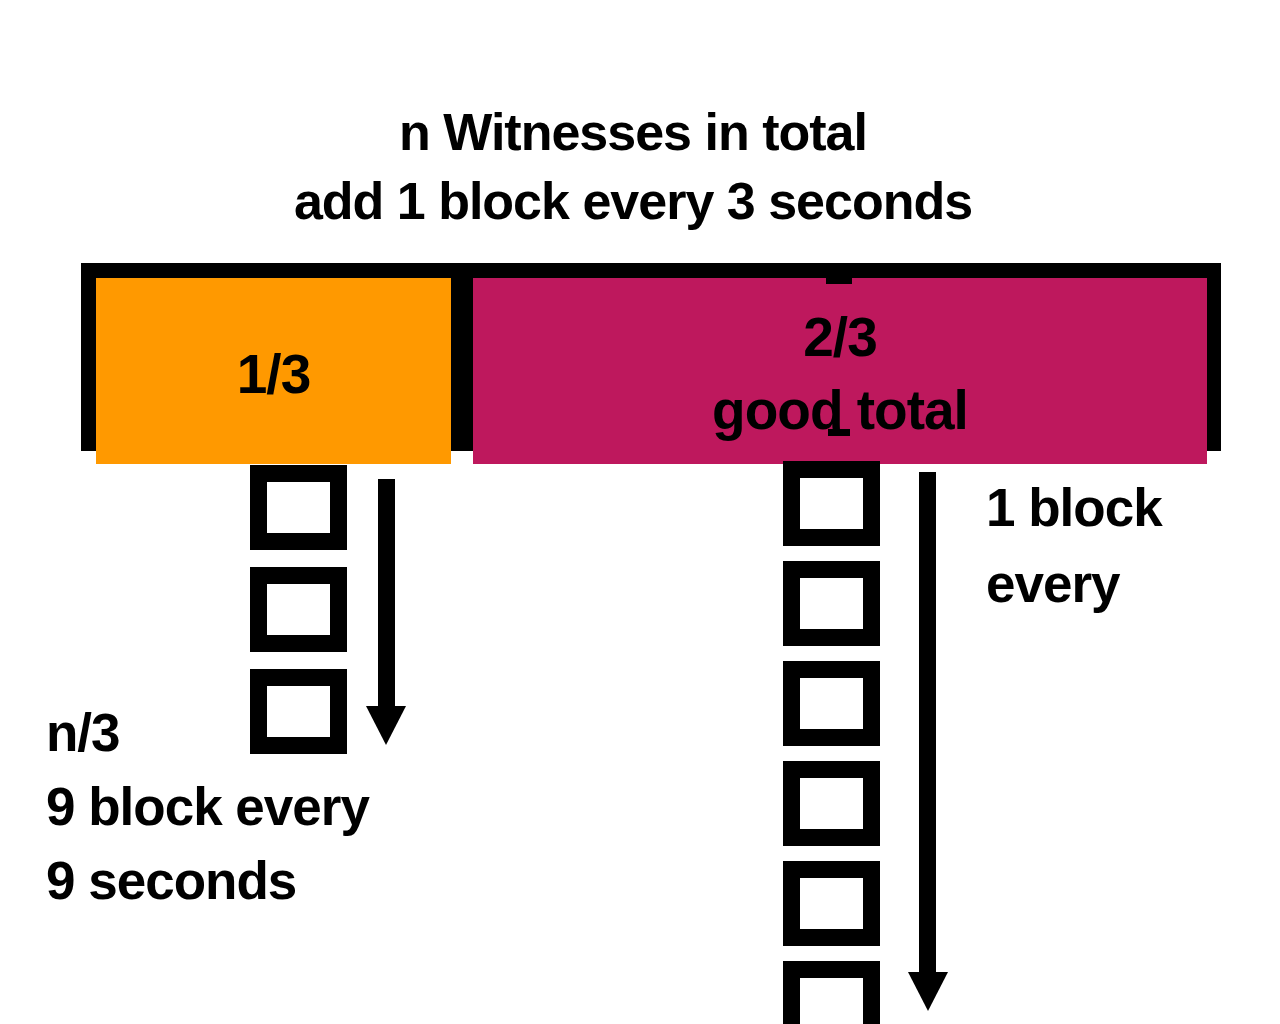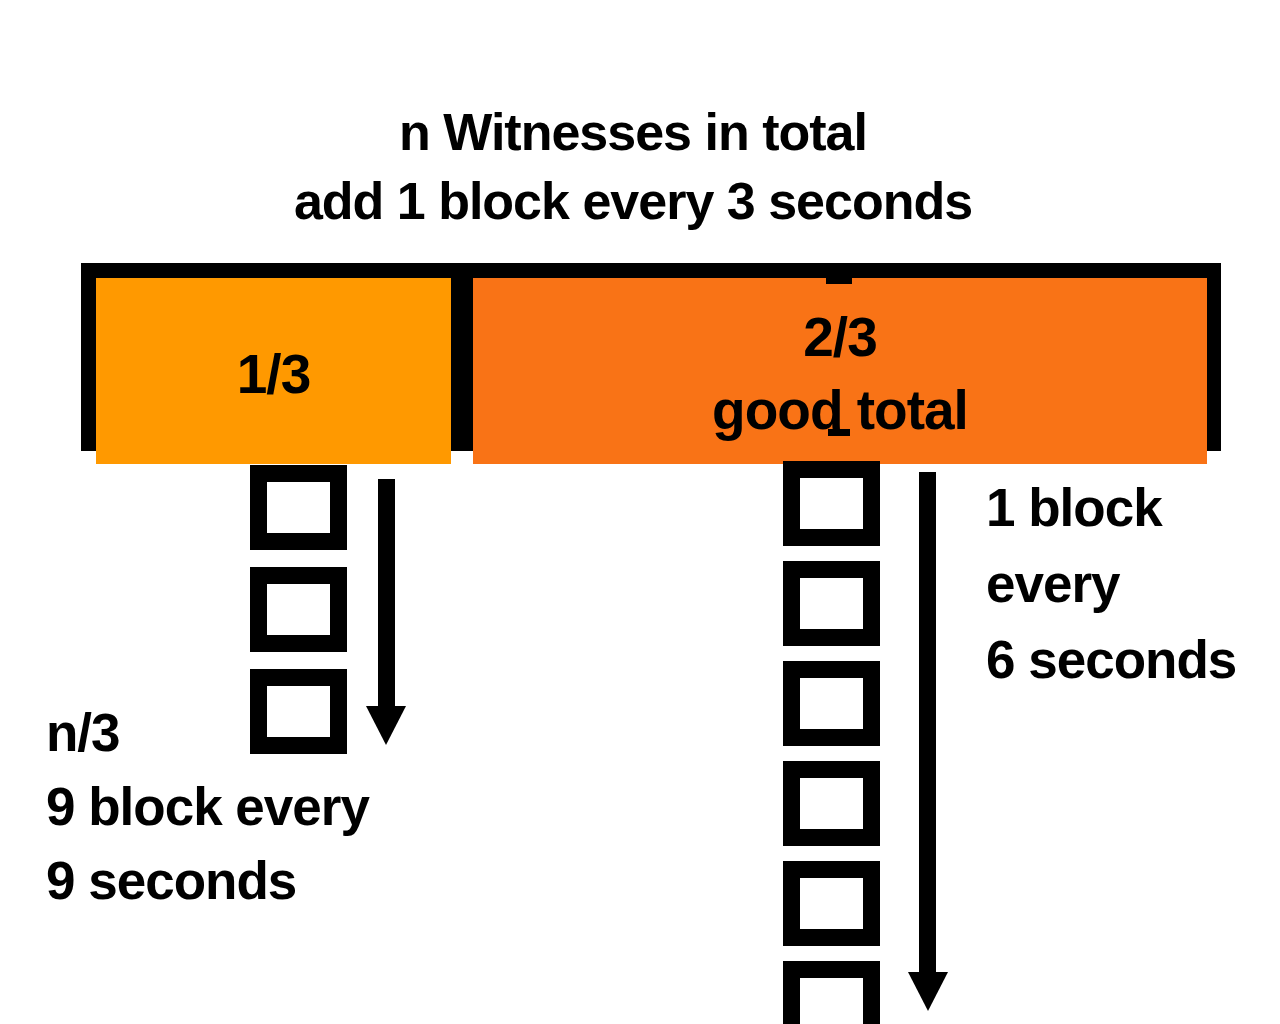--- a/index.html
+++ b/index.html
@@ -61,21 +61,21 @@
 
   <div class="title">
     <div>n Witnesses in total</div>
     <div>add 1 block every 3 seconds</div>
   </div>
 
   <div class="bar" style="background: rgb(0, 0, 0);">
     <div class="bar-section bad" style="background: rgb(255, 153, 0);">
       <div>1/3</div>
     </div>
-    <div class="bar-section good" style="background: #f97316;">
+    <div class="bar-section good" style="background: #be185d;">
       <div>2/3</div>
       <div>good total</div>
     </div>
   </div>
 
   <div class="peek top"></div>
   <div class="peek bottom"></div>
 
   <div>
       <div class="block-square" style="left: 242px; top: 465px;"></div>
@@ -104,16 +104,15 @@
 
   <div class="caption caption-left">
     <div>n/3</div>
     <div>9 block every</div>
     <div>9 seconds</div>
   </div>
 
   <div class="caption caption-right">
     <div>1 block</div>
     <div>every</div>
-    <div>6 seconds</div>
   </div>
 
 </div>
 
 </body></html>

